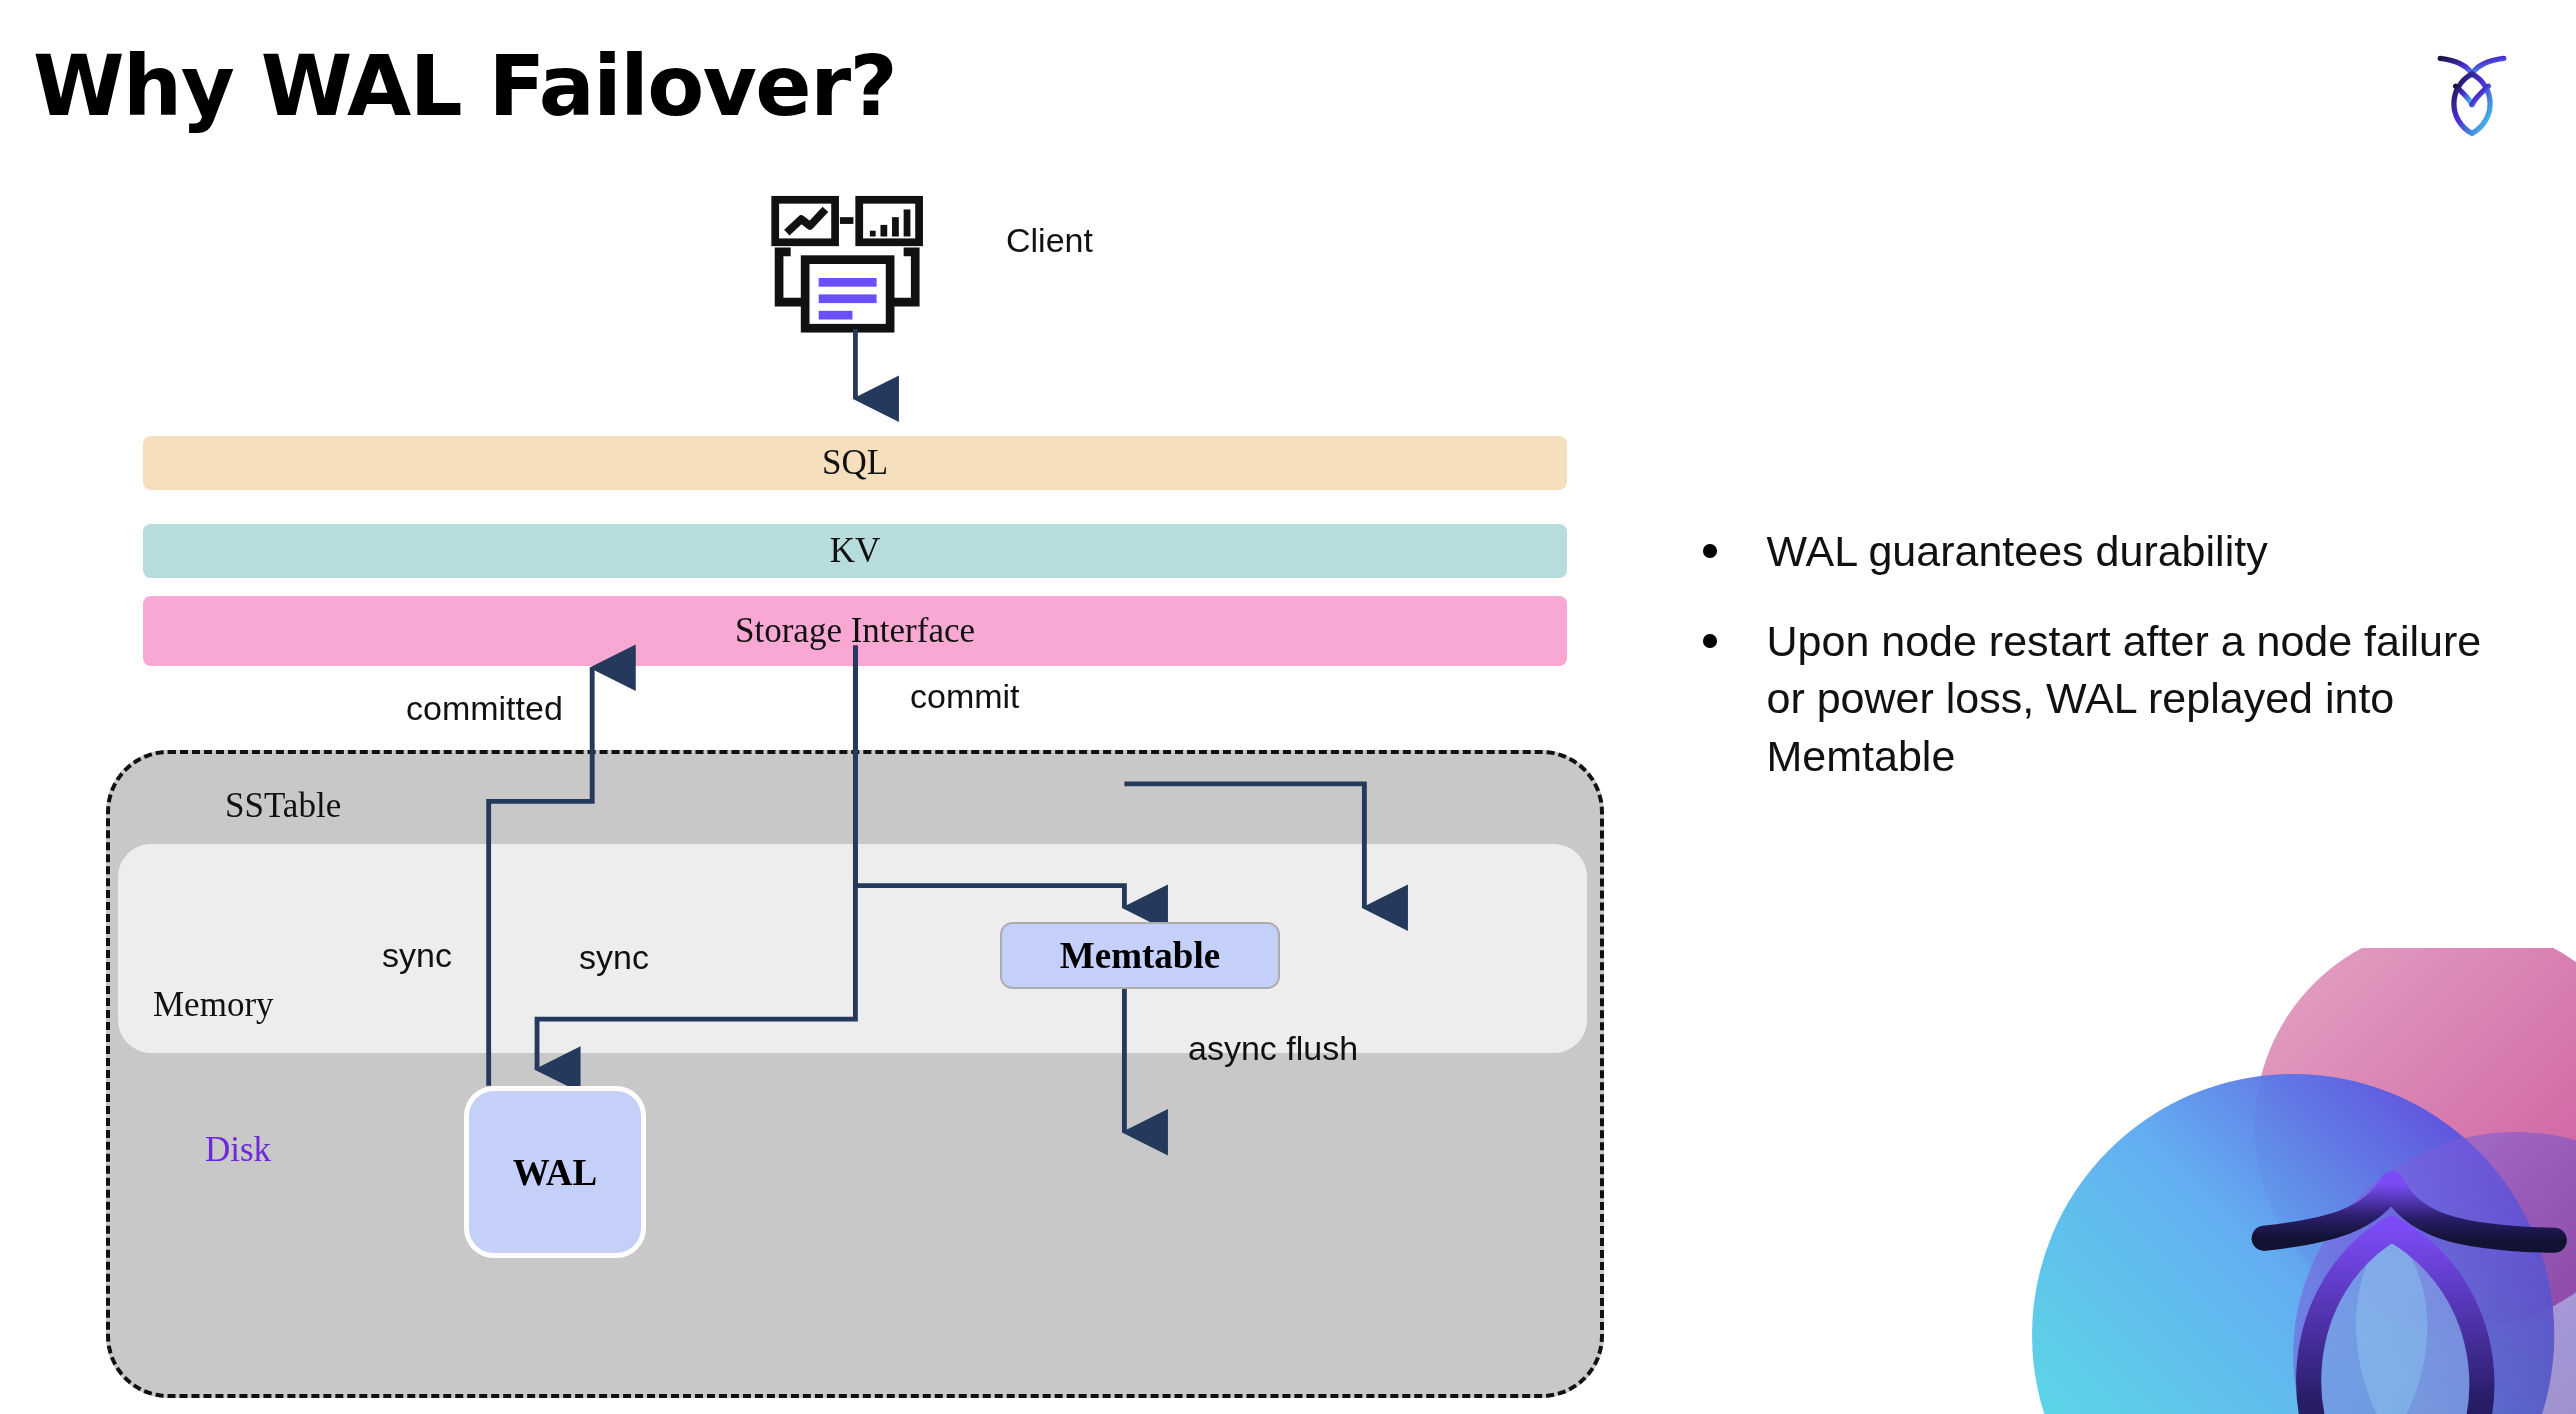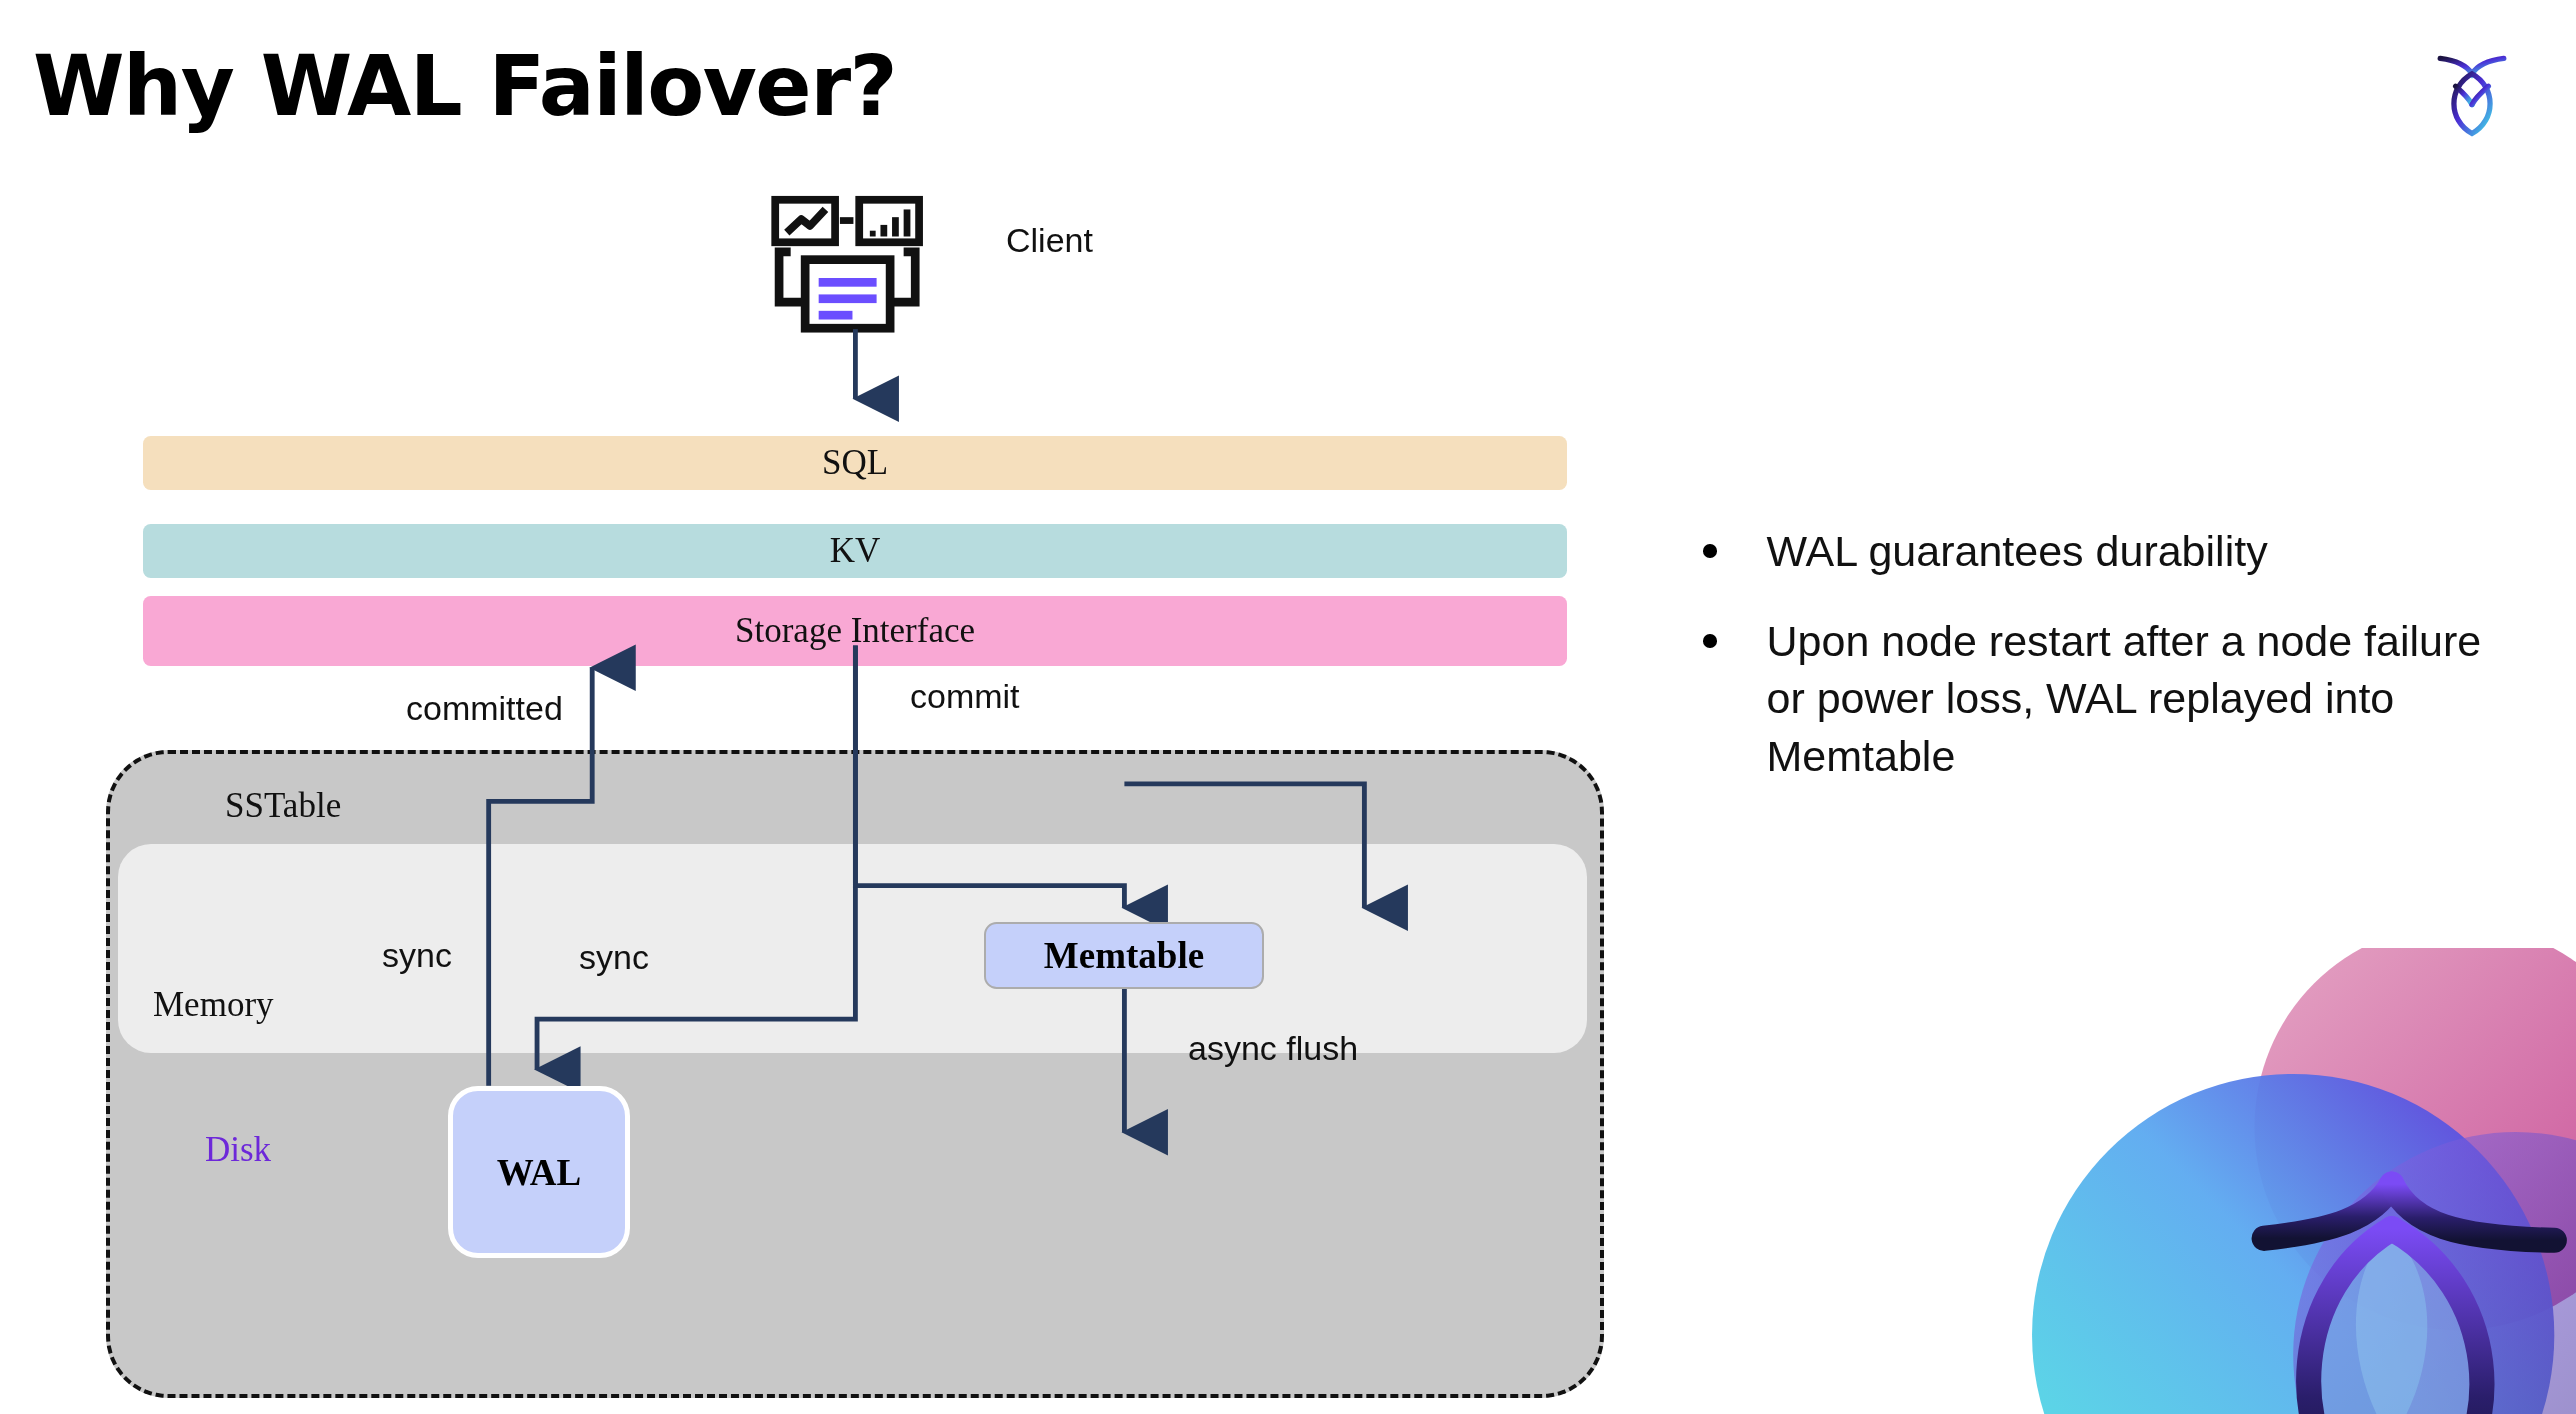--- a/index.html
+++ b/index.html
@@ -66,21 +66,21 @@
   }
   #disk-label{
     position:absolute; left:205px; top:1101px;
     font-family:"Liberation Serif", serif; font-size:35px; color:#6d28d9;margin-top:29px;
   }
 
   
   .node-box{
     position:absolute; display:flex; align-items:center; justify-content:center;
     background:#C5D0FA; font-family:"Liberation Serif", serif;
-    font-weight:bold; font-size:37px; color:#000000;
+    font-weight:bold; font-size:37px; color:#000000;margin-left:16px;
   }
   #node-memtable{ left:984px; top:922px; width:280px; height:67px; border-radius:12.6px; border:2.9px solid #ACACAC; }
   #node-wal{ left:448px; top:1086px; width:182px; height:172px; border-radius:30px; border:5.8px solid #FFFFFF; }
   #node-sstable{ left:983px; top:1150px; width:279px; height:174px; border-radius:21px; border:5.8px solid #FFFFFF; }
 
   
   .edge-label{
     position:absolute; font-family:"Liberation Sans", sans-serif;
     font-size:34px; color:#111111; white-space:nowrap;
   }

